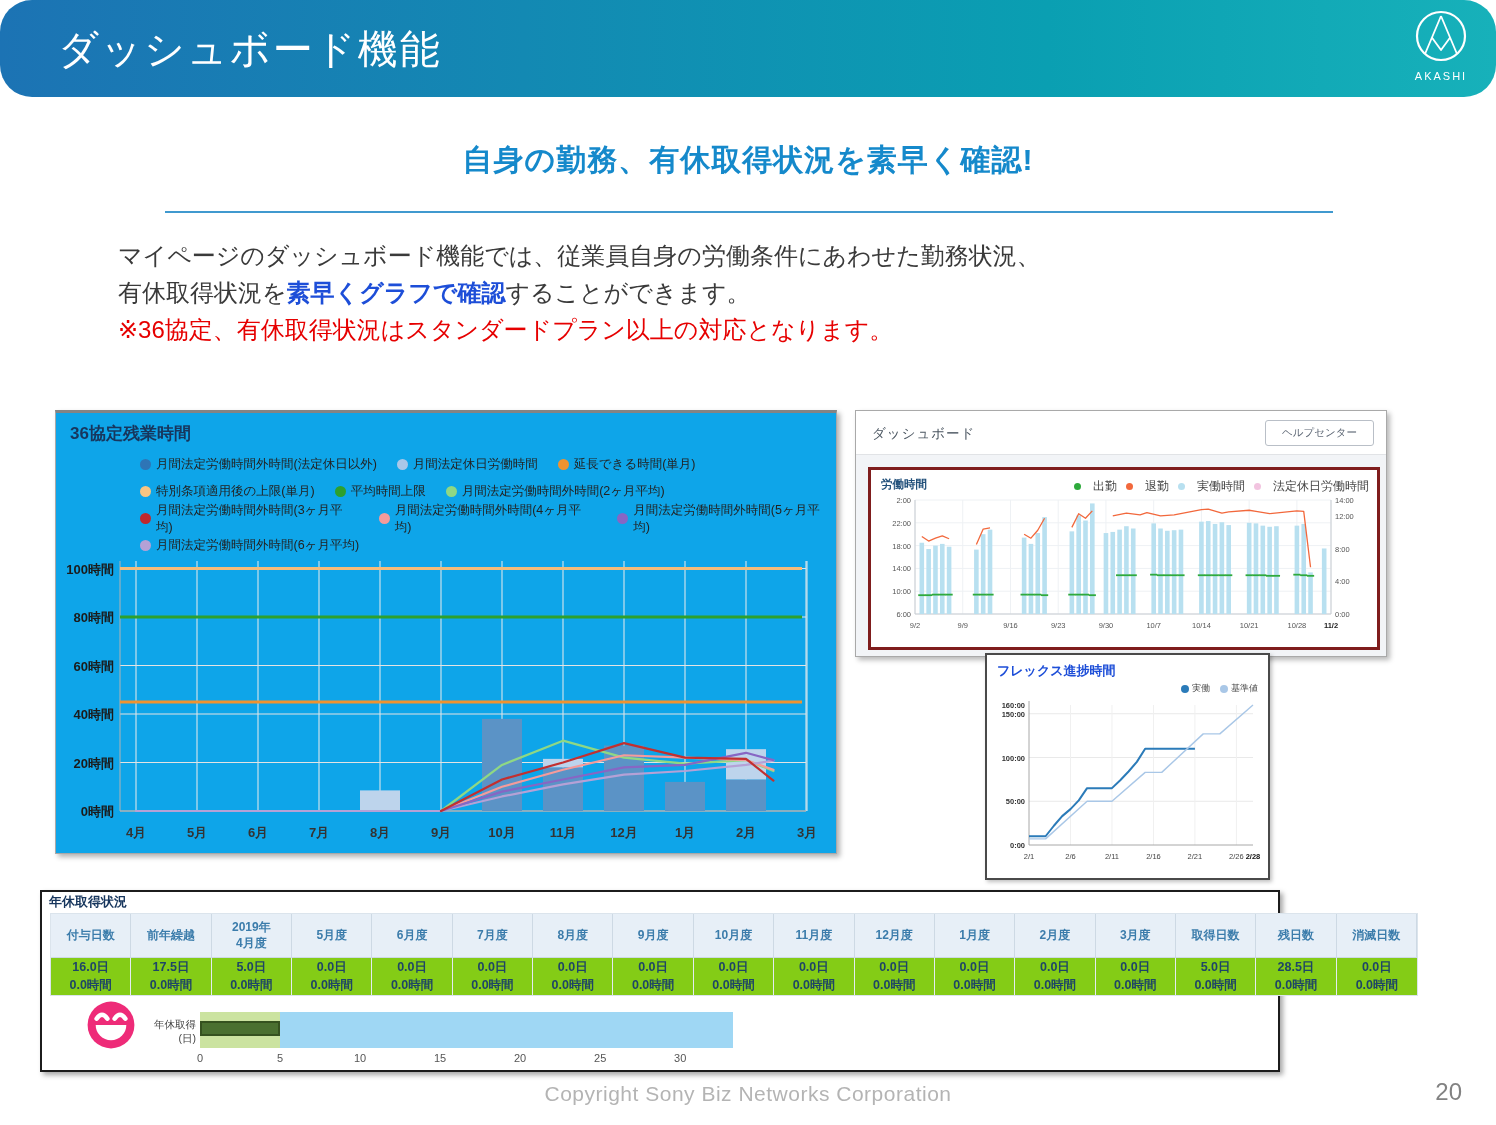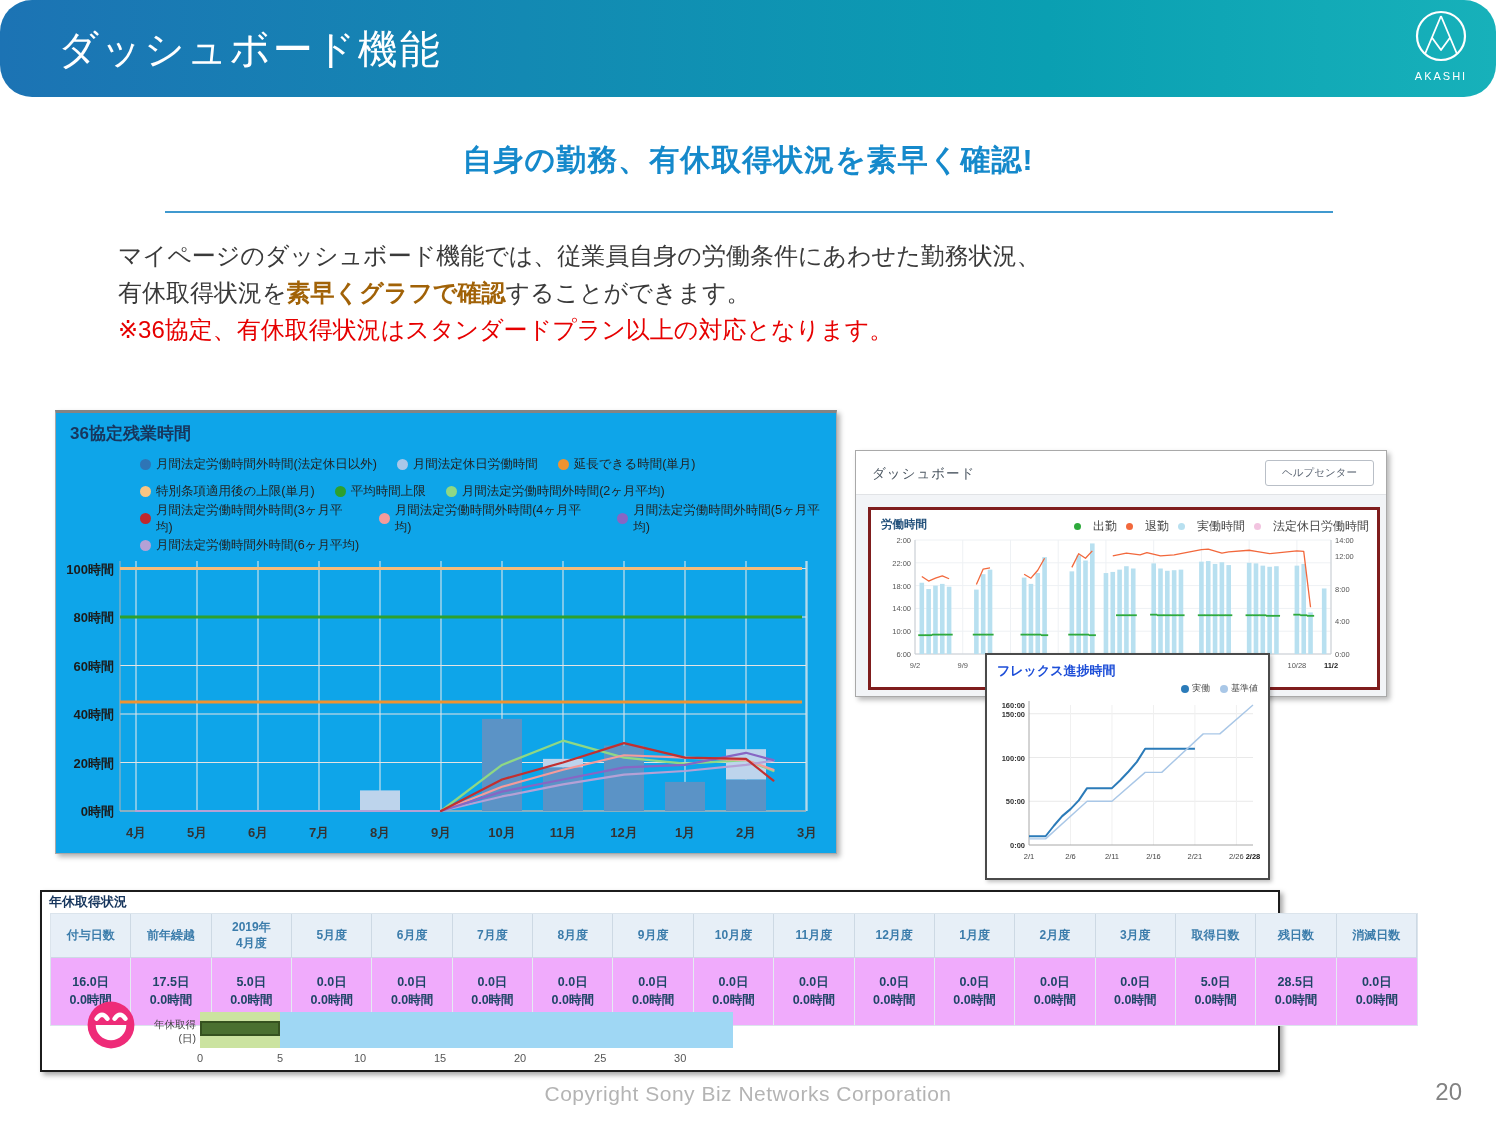--- a/index.html
+++ b/index.html
@@ -9,34 +9,34 @@
   .band{position:absolute;left:0;top:0;width:1496px;height:97px;
         background:linear-gradient(90deg,#1c73b4 0%,#0a9fb2 70%,#17b1ba 100%);border-radius:32px;}
   .band-title{position:absolute;left:58px;top:22px;font-size:40px;color:#fff;letter-spacing:2px;}
   .logo{position:absolute;right:16px;top:8px;width:78px;height:84px;text-align:center;color:#fff;}
   .logo-text{font-size:11px;letter-spacing:2px;margin-top:-2px;}
   
   .heading{position:absolute;left:0;top:140px;width:1496px;text-align:center;
            font-size:30px;font-weight:bold;color:#1589cb;letter-spacing:1px;}
   .rule{position:absolute;left:165px;top:211px;width:1168px;border-top:2px solid #4099cf;}
   .para{position:absolute;left:118px;top:237px;font-size:24px;line-height:37px;color:#3a3a3a;}
-  .para b{color:#a16207;text-align:right;}
+  .para b{color:#1d4ed8;text-align:right;}
   .note{color:#e60000;}
   
   .panel36{position:absolute;left:55px;top:410px;width:780px;height:440px;background:#0ea5e9;
            border:1px solid #a8a8a8;border-top:3px solid #848484;box-shadow:3px 3px 5px rgba(0,0,0,.3);}
   .p36-title{position:absolute;left:14px;top:9px;font-size:17px;font-weight:bold;color:#17365d;}
   .p36-legend{position:absolute;left:84px;top:38px;}
   .leg-row{display:flex;align-items:center;height:27px;gap:20px;}
   .leg-item{display:flex;align-items:center;gap:5px;font-size:12.5px;color:#222;}
   .leg-dot{width:11px;height:11px;border-radius:50%;flex:0 0 auto;}
   .svg36{position:absolute;left:0;top:0;}
   
   .panelDash{position:absolute;left:855px;top:410px;width:530px;height:245px;background:#f2f4f7;
-             border:1px solid #a9a9a9;box-shadow:3px 3px 5px rgba(0,0,0,.28);margin-top:40px;}
+             border:1px solid #a9a9a9;box-shadow:3px 3px 5px rgba(0,0,0,.28);}
   .dash-header{position:absolute;left:0;top:0;width:100%;height:44px;background:#fff;border-bottom:1px solid #e1e3e6;box-sizing:border-box;}
   .dash-title{position:absolute;left:16px;top:14px;font-size:13.5px;color:#4a5560;letter-spacing:1px;}
   .help-btn{position:absolute;right:12px;top:9px;background:#fff;border:1px solid #b9bfc7;border-radius:3px;
             font-size:10.5px;color:#5a6472;padding:5px 16px;font-family:inherit;}
   .dash-card{position:absolute;left:12px;top:56px;width:506px;height:177px;background:#fff;border:3px solid #7f1d1d;}
   .card-title{position:absolute;left:10px;top:7px;font-size:11.5px;font-weight:bold;color:#1f4e79;}
   .card-legend{position:absolute;right:8px;top:8px;display:flex;gap:9px;}
   .card-legend .leg-item{font-size:12px;color:#444;gap:12px;align-items:center;}
   .card-legend .leg-dot{width:7px;height:7px;}
   .svgRodo{position:absolute;left:0;top:26px;}
@@ -50,22 +50,22 @@
   .svgFlex{position:absolute;left:0;top:40px;}
   
   .panelVac{position:absolute;left:40px;top:890px;width:1240px;height:182px;background:#fff;
             border:2px solid #1c1c1c;box-shadow:3px 3px 5px rgba(0,0,0,.35);box-sizing:border-box;}
   .vac-title{position:absolute;left:7px;top:1px;font-size:13px;font-weight:bold;color:#17365d;}
   .vac-table{position:absolute;left:8px;top:21px;width:1366px;display:grid;grid-template-columns:repeat(17,1fr);
              border:1px solid #dbe4ec;}
   .vac-th{background:#e7eff7;color:#3b7cab;font-size:12px;font-weight:bold;text-align:center;
           padding:6px 2px;border-right:1px solid #cdd9e4;border-bottom:1px solid #cdd9e4;white-space:pre-line;line-height:1.3;
           display:flex;align-items:center;justify-content:center;min-height:34px;box-sizing:border-box;}
-  .vac-td{background:#f0abfc;color:#1e4566;font-size:12.5px;font-weight:bold;text-align:center;
-          padding:16px 2px;border-right:1px solid #e4ebf1;line-height:1.4;}
+  .vac-td{background:#84cc16;color:#1e4566;font-size:12.5px;font-weight:bold;text-align:center;
+          padding:1px 2px;border-right:1px solid #e4ebf1;line-height:1.4;}
   .vac-th:last-child,.vac-td:last-child{border-right:none;}
   .gauge-zones{position:absolute;left:158px;top:120px;width:533px;height:36px;}
   .gz-green{position:absolute;left:0;top:0;height:36px;}
   .gz-blue{position:absolute;top:0;height:36px;}
   .gz-bar{position:absolute;top:9px;height:15px;border:2px solid #35521f;box-sizing:border-box;}
   .gauge-label{position:absolute;left:96px;top:126px;width:58px;text-align:right;font-size:10.5px;color:#444;line-height:1.3;}
   .gauge-ticks{position:absolute;left:0;top:160px;width:100%;height:14px;}
   .gauge-ticks span{position:absolute;font-size:11px;color:#555;transform:translateX(-50%);}
   .smiley{position:absolute;left:42px;top:106px;}
   

